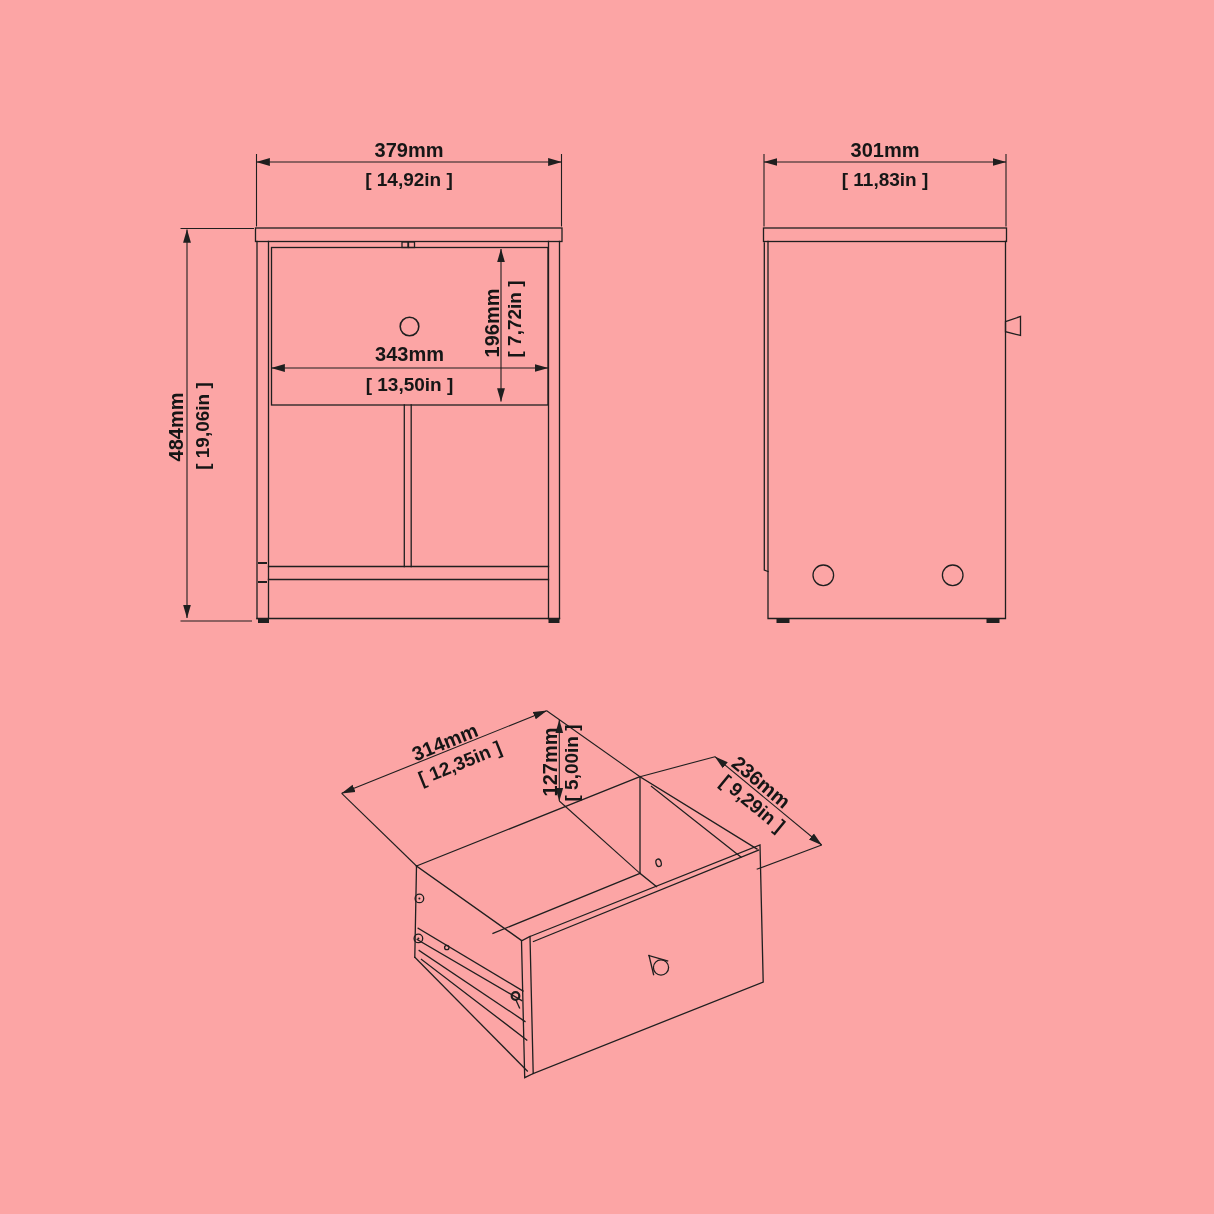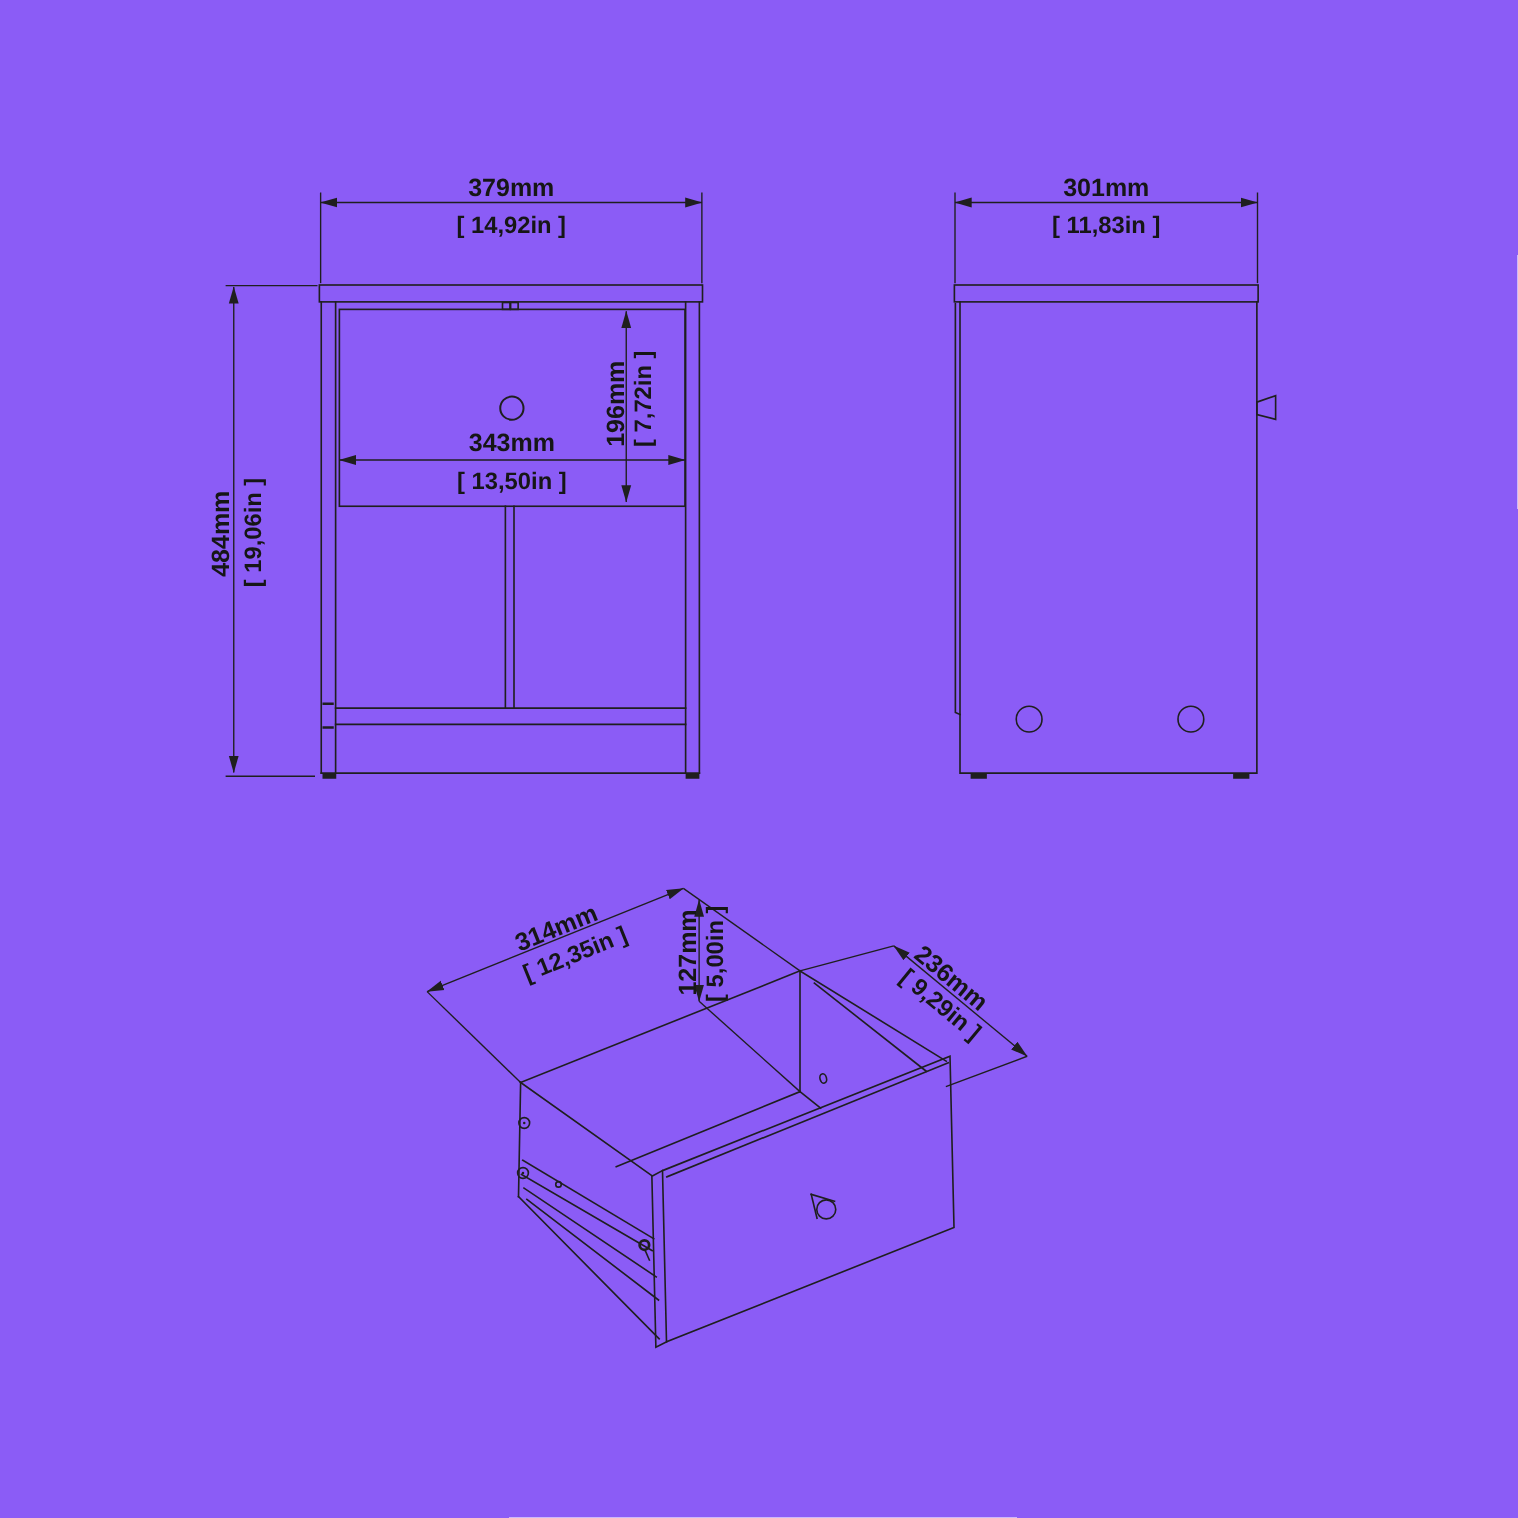--- a/index.html
+++ b/index.html
@@ -1,16 +1,16 @@
 <!DOCTYPE html>
 <html><head>
 <meta charset="utf-8">
 <style>
   html,body{margin:0;padding:0;background:#ffffff;}
-  .stage{width:1214px;height:1214px;background:#8b5cf6;position:relative;overflow:hidden;text-decoration:underline;}
+  .stage{width:1214px;height:1214px;background:#fca5a5;position:relative;overflow:hidden;text-decoration:underline;}
   svg{display:block;}
   .ln{fill:none;stroke:#1f1f1f;stroke-width:1.3;stroke-linecap:square;stroke-linejoin:miter;}
   .thin{fill:none;stroke:#1f1f1f;stroke-width:1.1;stroke-linecap:butt;}
   .dimline{fill:none;stroke:#1f1f1f;stroke-width:1.1;}
   .fillblk{fill:#1f1f1f;stroke:none;}
   .tick{stroke:#1f1f1f;stroke-width:2;}
   text.dim{font-family:"Liberation Sans",sans-serif;font-weight:bold;font-size:20px;fill:#161616;text-anchor:middle;}
   text.dimin{font-size:19px;}
 </style>
 </head>

